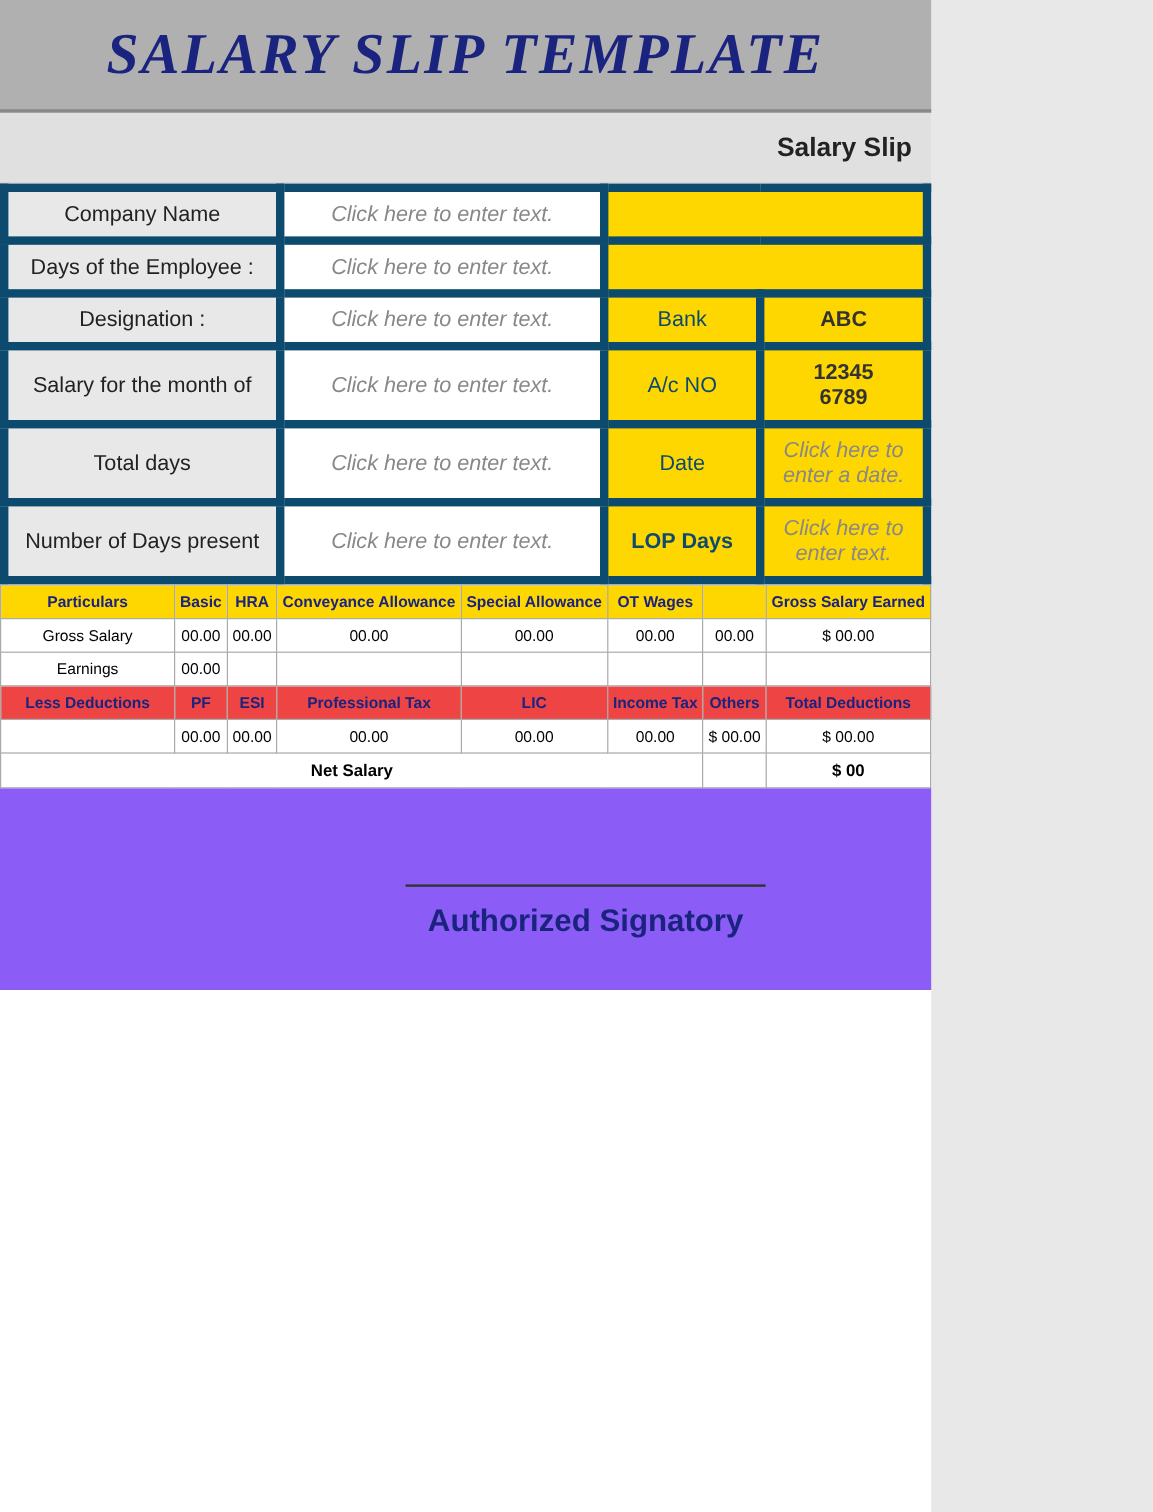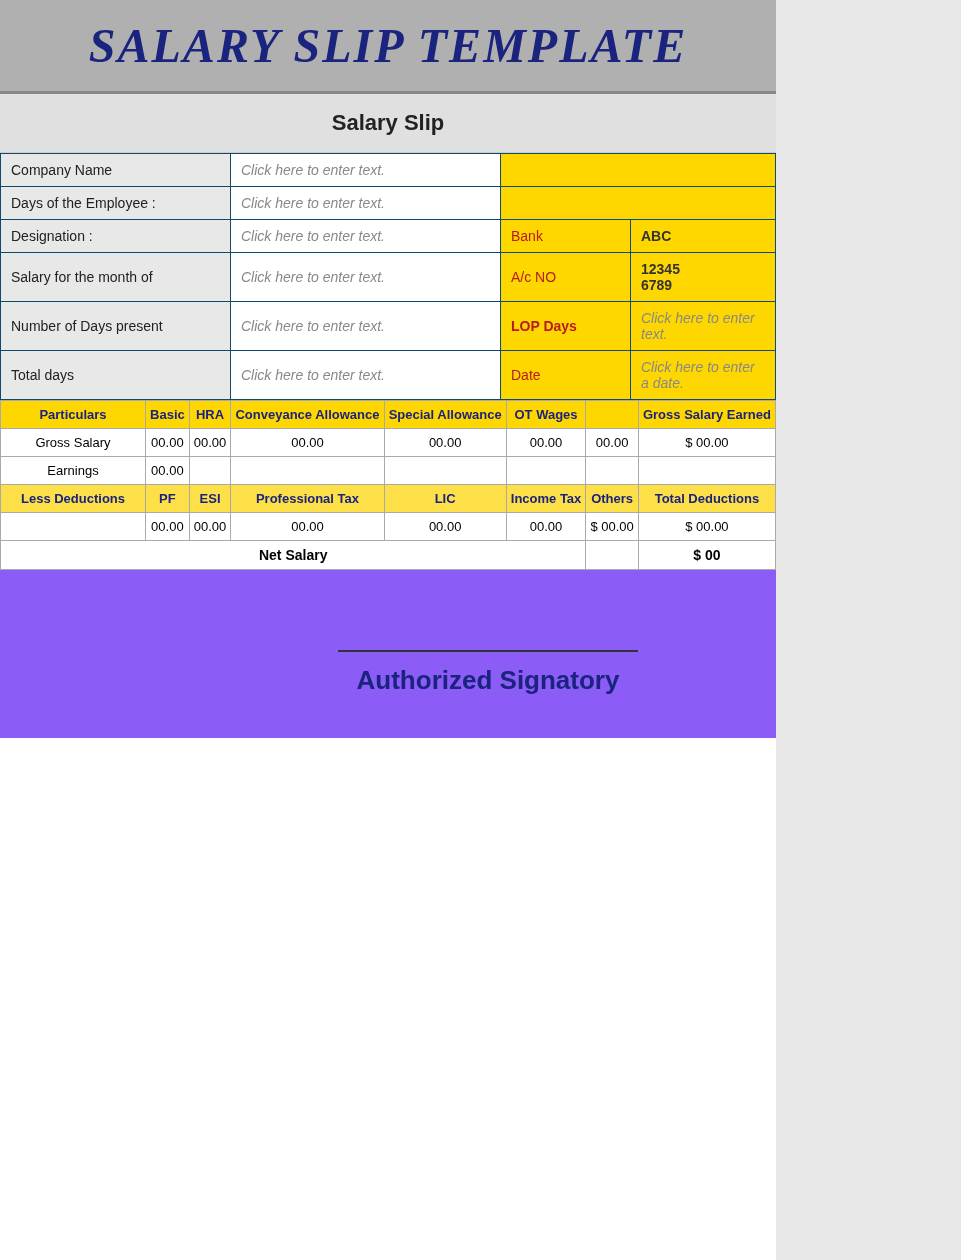--- a/index.html
+++ b/index.html
@@ -23,40 +23,41 @@
       color: #1a237e;
       font-family: 'Georgia', serif;
       text-transform: uppercase;
       letter-spacing: 2px;
       font-style: italic;
     }
 
     
     .sub-header {
       background: #e0e0e0;
-      text-align: center;
+      text-align: right;
       padding: 16px;
       font-size: 22px;
       font-weight: bold;
       color: #222;
       border-bottom: 1px solid #ccc;
     }
 
     
     .info-section {
       width: 100%;
       border-collapse: collapse;
       background: white;
     }
 
     .info-section td {
       padding: 8px 10px;
-      font-size: 14px;
+      font-size: 18px;
       vertical-align: middle;
-      border: 1px solid #0c4a6e;
+      border: 7px solid #0c4a6e;
+      text-align: center;
     }
 
     .label-cell {
       background: #e8e8e8;
       font-weight: normal;
       color: #222;
       width: 230px;
       white-space: nowrap;
     }
 
@@ -69,21 +70,21 @@
 
     .yellow-cell {
       background: #FFD700;
       color: #333;
       font-weight: normal;
     }
 
     .yellow-label {
       background: #FFD700;
       font-weight: normal;
-      color: #b91c1c;
+      color: #0c4a6e;
       width: 130px;
     }
 
     .yellow-value {
       background: #FFD700;
       color: #333;
       font-weight: bold;
     }
 
     .yellow-input {
@@ -123,21 +124,21 @@
       text-align: center;
       margin-top: 33px;
     }
 
     .salary-section .data-row td {
       background: white;
       margin-top: 36px;
     }
 
     .salary-section .deduction-header th {
-      background: #fde047;
+      background: #ef4444;
       font-weight: bold;
       color: #1a237e;
     }
 
     .salary-section .deduction-row td {
       background: white;
     }
 
     .salary-section .net-salary-row td {
       background: white;
@@ -223,37 +224,37 @@
       <td class="label-cell">Salary for the month of</td>
       <td class="input-cell">
         <span>Click here to enter text.</span>
       </td>
       <td class="yellow-label">A/c NO</td>
       <td class="yellow-value">
         <span style="white-space:pre-line;">12345<br>6789</span>
       </td>
     </tr>
     <tr>
-      <td class="label-cell">Number of Days present</td>
-      <td class="input-cell">
-        <span>Click here to enter text.</span>
-      </td>
-      <td class="yellow-label lop-label">LOP Days</td>
-      <td class="yellow-input">
-        <span>Click here to enter text.</span>
-      </td>
-    </tr>
-    <tr>
       <td class="label-cell">Total days</td>
       <td class="input-cell">
         <span>Click here to enter text.</span>
       </td>
       <td class="yellow-label">Date</td>
       <td class="yellow-input">
         <span>Click here to enter a date.</span>
+      </td>
+    </tr>
+    <tr>
+      <td class="label-cell">Number of Days present</td>
+      <td class="input-cell">
+        <span>Click here to enter text.</span>
+      </td>
+      <td class="yellow-label lop-label">LOP Days</td>
+      <td class="yellow-input">
+        <span>Click here to enter text.</span>
       </td>
     </tr>
   </tbody>
     </table>
 
   <table class="salary-section">
 
     <thead>
       <tr class="header-row">
         <th class="particulars-th">Particulars</th>

